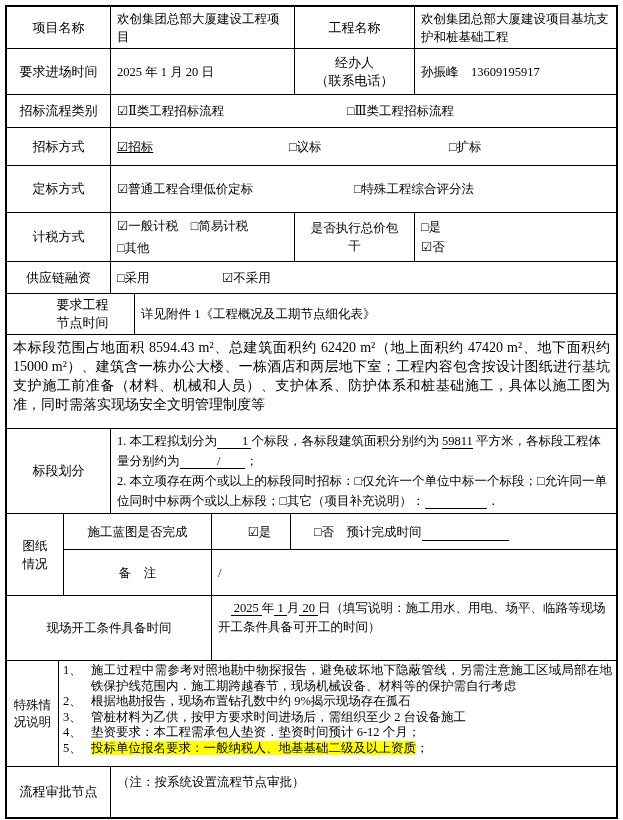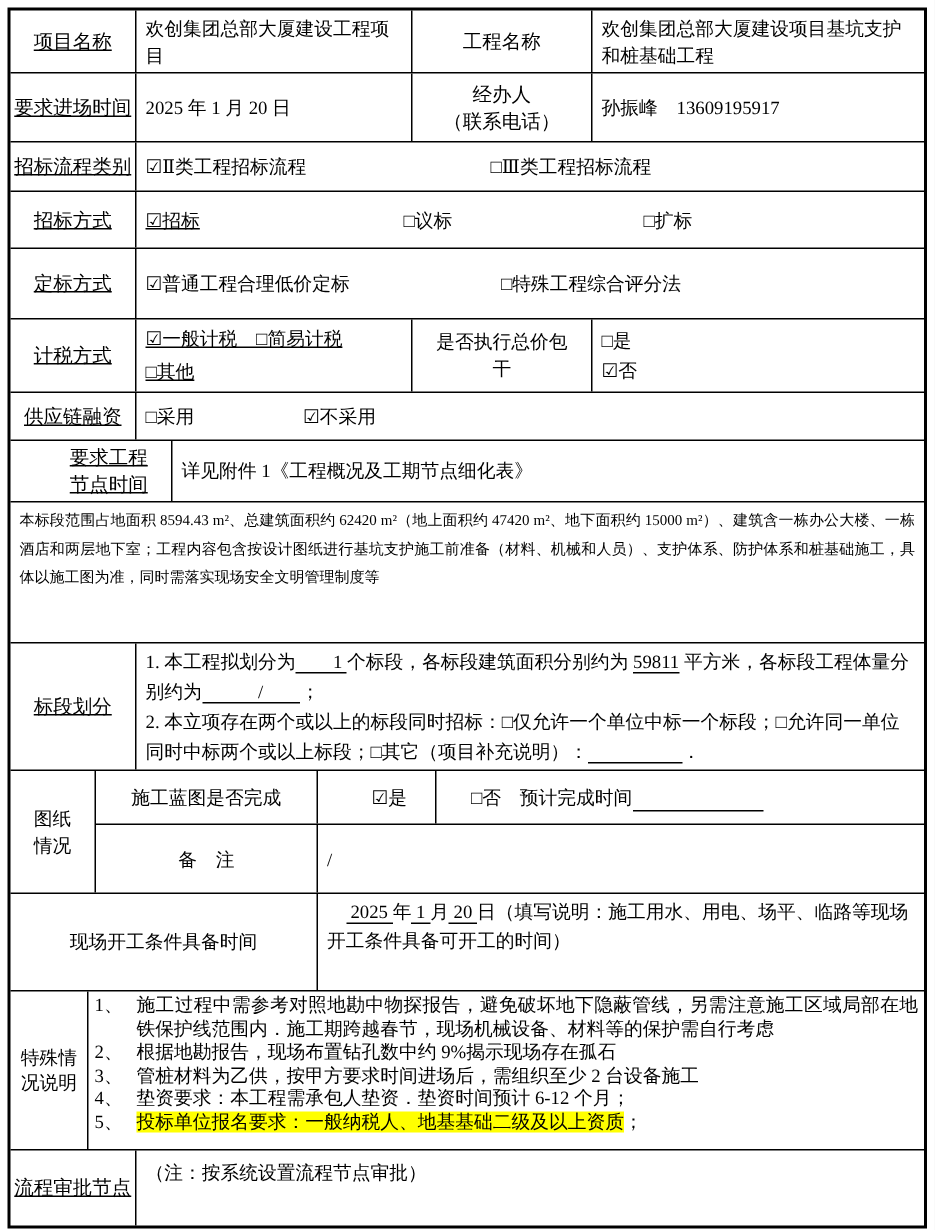--- a/index.html
+++ b/index.html
@@ -8,38 +8,38 @@
     width:623px; height:820px; background:#ffffff;
     padding:5px; position:relative; overflow:hidden;
     font-family:"Liberation Serif","DejaVu Serif",serif;
     color:#000;
   }
   .tbl { border:2px solid #000; width:613px; display:flex; flex-direction:column; }
   .row { display:flex; border-bottom:1px solid #000; align-items:stretch; }
   .row:last-child { border-bottom:none; }
   .cell { border-right:1px solid #000; }
   .cell:last-child { border-right:none; }
-  .w108 { width:84px; flex:none;text-decoration:underline; }
+  .w108 { width:104px; flex:none; }
   .w184 { width:184px; flex:none; }
   .w120 { width:120px; flex:none; }
   .fx   { flex:1; min-width:0; }
   
   .lbl {
     display:flex; flex-direction:column; align-items:center; justify-content:center;
     text-align:center; font-size:13px; line-height:18px; padding:2px;
   }
   
   .val {
     display:flex; align-items:center; padding:2px 6px;
     font-size:12.5px; line-height:18px;
   }
   .vcol { display:flex; flex-direction:column; justify-content:center; padding:2px 6px;
     font-size:12.5px; line-height:20px; }
   .par {
-    padding:3px 6px; font-size:10px; line-height:19px;
+    padding:3px 6px; font-size:14px; line-height:19px;
     text-align:justify; display:block;
   }
   .opt { display:inline-block; flex:none; }
   .ow230 { width:230px; } .ow172 { width:172px;text-decoration:underline; } .ow160 { width:160px; }
   .ow237 { width:237px; } .ow105 { width:105px; }
   
   .h42 { min-height:42px; } .h46 { min-height:46px; } .h33 { min-height:33px; }
   .h38 { min-height:38px; } .h47 { min-height:47px; } .h48 { min-height:48px; }
   .h32 { min-height:32px; } .h40 { min-height:40px;padding-left:24px; } .h94 { min-height:94px; }
   .h84 { min-height:84px; } .h50 { min-height:50px; }
@@ -60,21 +60,21 @@
   
   .u { border-bottom:1px solid #000; }
   .hl { background:var(--hl,#ffff00); }
   
   .sp-list { padding:2px 4px 2px 4px; font-size:12.5px; line-height:15.5px; }
   .sp-item { display:flex; }
   .sp-no { width:28px; flex:none; }
   .sp-text { flex:1; min-width:0; text-align:justify; }
   .site-par { padding:3px 6px; font-size:12.5px; line-height:19px; display:block; }
   .lot-par { padding:2px 6px; font-size:12.5px; line-height:20px; display:block; }
-  .tax-cell { font-size:12.5px; line-height:22px;text-decoration:underline; }
+  .tax-cell { font-size:12.5px; line-height:22px; }
 </style>
 </head>
 <body>
 
 <div class="page">
   <div class="tbl">
 
     <div class="row h42">
       <div class="cell w108 lbl">项目名称</div>
       <div class="cell w184 val">欢创集团总部大厦建设工程项目</div>

